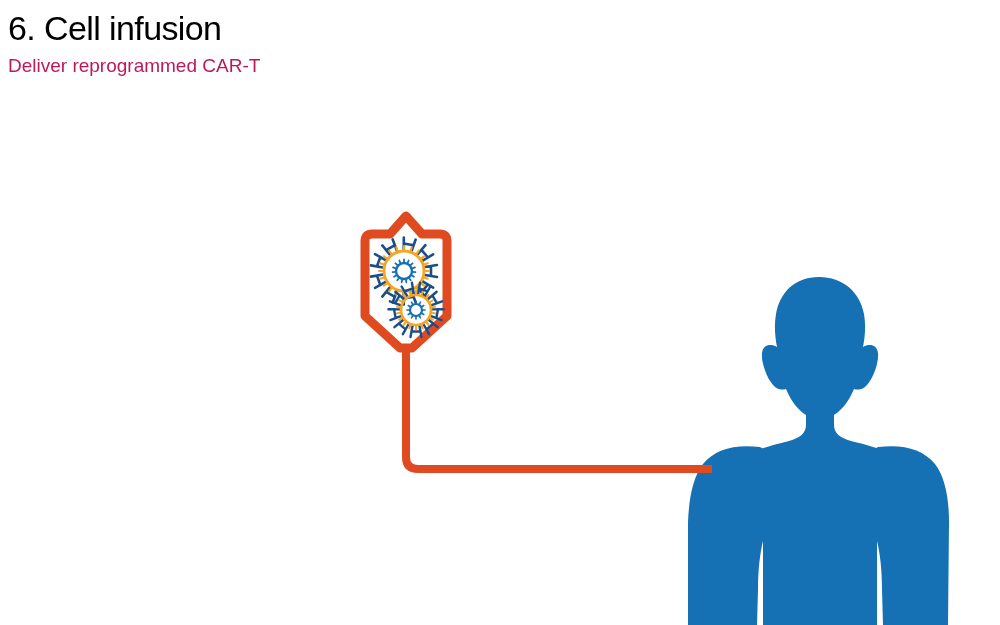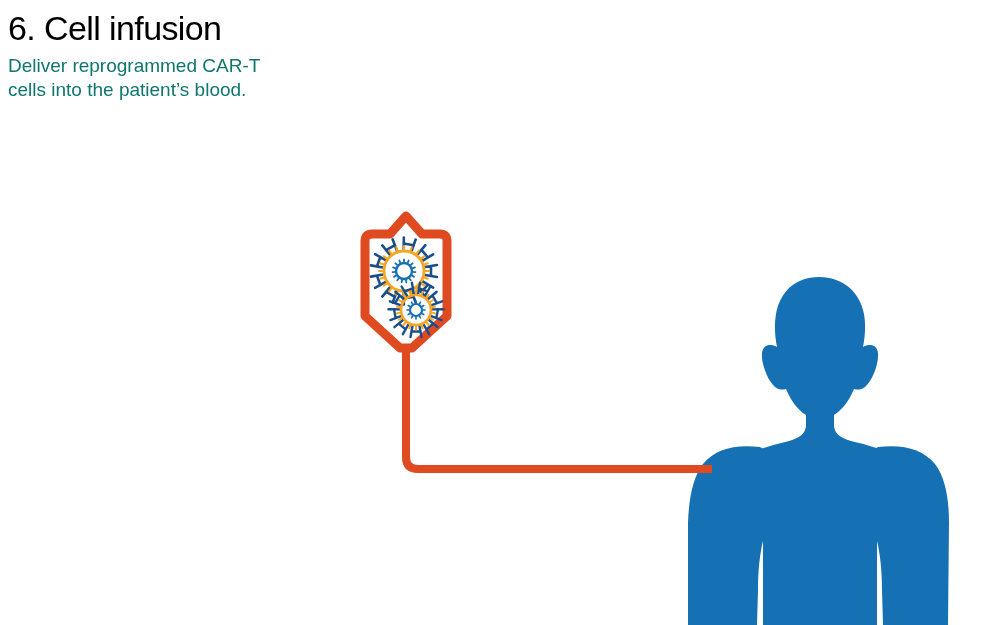--- a/index.html
+++ b/index.html
@@ -37,21 +37,21 @@
     letter-spacing: -0.6px;
     color: #000000;
     white-space: nowrap;
   }
   .step-desc {
     margin: 6px 0 0 0;
     font-family: "Liberation Sans", sans-serif;
     font-weight: normal;
     font-size: 19px;
     line-height: 24px;
-    color: #0f766e;
+    color: #be185d;
     max-width: 330px;
   }
 
   
   #illustration {
     position: absolute;
     left: 0;
     top: 0;
     width: 1000px;
     height: 625px;
@@ -60,21 +60,20 @@
 </style>
 </head>
 <body>
 
 <div id="stage">
 
   <div class="text-block">
     <h1 class="step-title">6. Cell infusion</h1>
     <p class="step-desc">
       <span>Deliver reprogrammed CAR-T</span><br>
-      <span>cells into the patient’s blood.</span>
     </p>
   </div>
 
   <svg id="illustration" viewBox="0 0 1000 625" xmlns="http://www.w3.org/2000/svg">
 
     <g>
 
       <path fill="#1571B3" d="M 760 447
                C 735 444 715 449 703 464
                C 693 477 689 498 688 522

